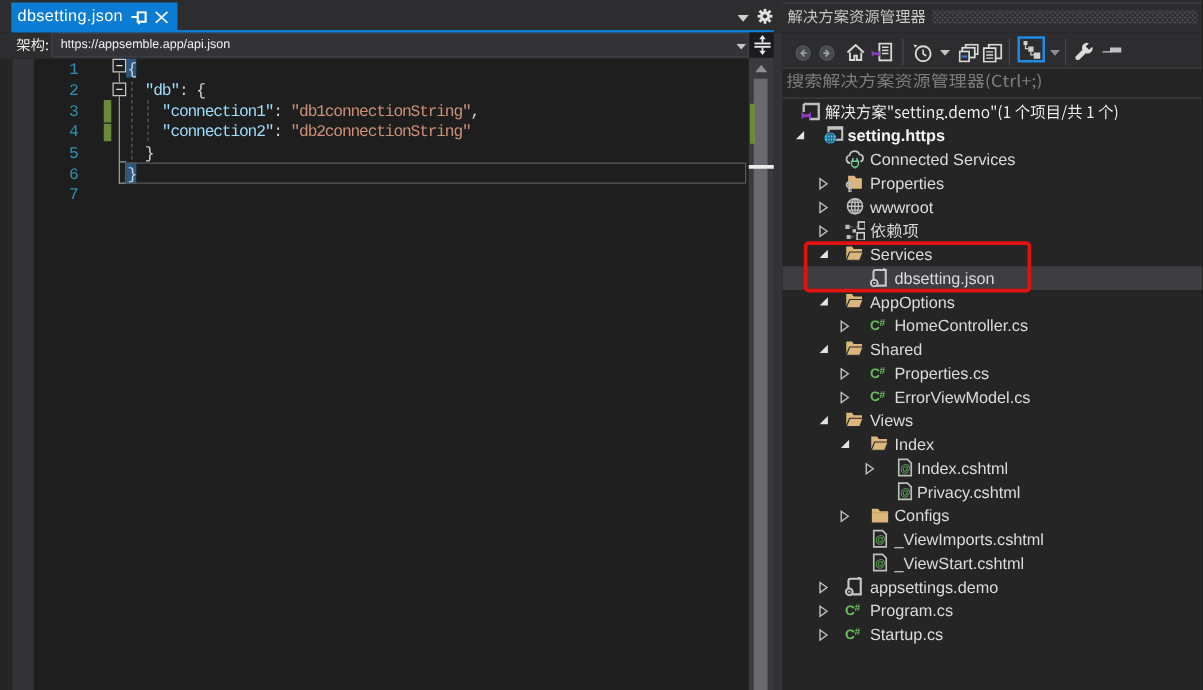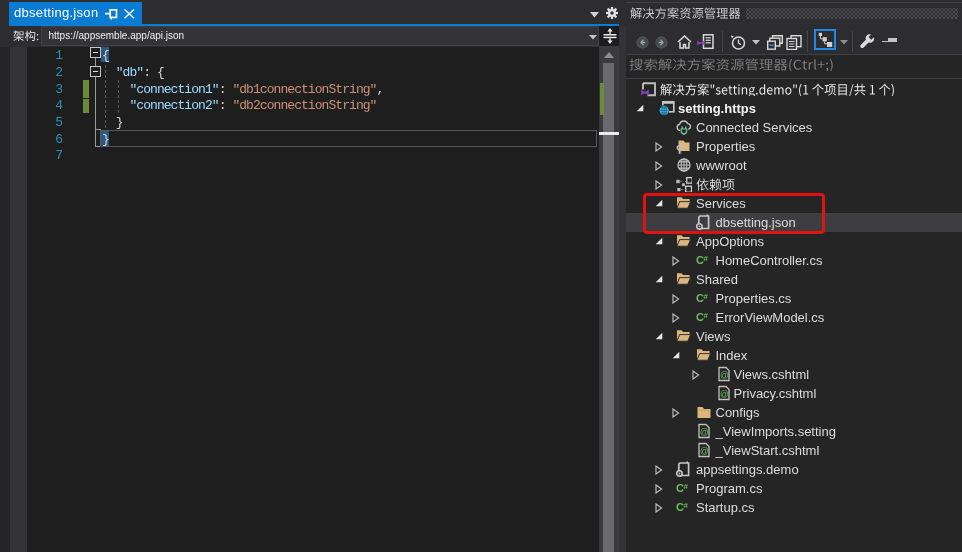--- a/index.html
+++ b/index.html
@@ -295,39 +295,39 @@
       <path d="M1 13.2 L3.7 6.6 h10.8 L11.8 13.2 Z" fill="#dcb67a" stroke="#2d2d30" stroke-width="0.9"></path>
     </svg>
     <div class="abs treetext" style="left:715.5px;top:345.5px;height:19px;line-height:19px">Index</div>
     <svg class="abs" style="left:691.5px;top:369.5px" width="8" height="10" viewBox="0 0 8 10">
       <path d="M1 1 L6.6 5 L1 9 Z" fill="none" stroke="#bdbdbd" stroke-width="1.15"></path>
     </svg>
     <svg class="abs" style="left:716px;top:366.0px" width="16" height="16" viewBox="0 0 16 16">
       <path d="M3 1.5 h7 l3 3 v10 h-10 Z" fill="none" stroke="#c0c0c0" stroke-width="1.3"></path>
       <text x="4" y="11.5" font-family="Liberation Sans" font-size="8.5" fill="#6bbe60">@</text>
     </svg>
-    <div class="abs treetext" style="left:733.5px;top:364.5px;height:19px;line-height:19px">Views.cshtml</div>
+    <div class="abs treetext" style="left:733.5px;top:364.5px;height:19px;line-height:19px">Index.cshtml</div>
     <svg class="abs" style="left:716px;top:385.0px" width="16" height="16" viewBox="0 0 16 16">
       <path d="M3 1.5 h7 l3 3 v10 h-10 Z" fill="none" stroke="#c0c0c0" stroke-width="1.3"></path>
       <text x="4" y="11.5" font-family="Liberation Sans" font-size="8.5" fill="#6bbe60">@</text>
     </svg>
     <div class="abs treetext" style="left:733.5px;top:383.5px;height:19px;line-height:19px">Privacy.cshtml</div>
     <svg class="abs" style="left:672px;top:407.5px" width="8" height="10" viewBox="0 0 8 10">
       <path d="M1 1 L6.6 5 L1 9 Z" fill="none" stroke="#bdbdbd" stroke-width="1.15"></path>
     </svg>
     <svg class="abs" style="left:695.5px;top:404.0px" width="16" height="16" viewBox="0 0 16 16">
       <path d="M1.5 3 h5 l1.5 2 h6.5 v9 h-13 Z" fill="#dcb67a"></path>
       <path d="M1.5 6.2 h13" stroke="#c9a25f" stroke-width="0.8"></path>
     </svg>
     <div class="abs treetext" style="left:715.5px;top:402.5px;height:19px;line-height:19px">Configs</div>
     <svg class="abs" style="left:695.5px;top:423.0px" width="16" height="16" viewBox="0 0 16 16">
       <path d="M3 1.5 h7 l3 3 v10 h-10 Z" fill="none" stroke="#c0c0c0" stroke-width="1.3"></path>
       <text x="4" y="11.5" font-family="Liberation Sans" font-size="8.5" fill="#6bbe60">@</text>
     </svg>
-    <div class="abs treetext" style="left:715.5px;top:421.5px;height:19px;line-height:19px">_ViewImports.setting</div>
+    <div class="abs treetext" style="left:715.5px;top:421.5px;height:19px;line-height:19px">_ViewImports.cshtml</div>
     <svg class="abs" style="left:695.5px;top:442.0px" width="16" height="16" viewBox="0 0 16 16">
       <path d="M3 1.5 h7 l3 3 v10 h-10 Z" fill="none" stroke="#c0c0c0" stroke-width="1.3"></path>
       <text x="4" y="11.5" font-family="Liberation Sans" font-size="8.5" fill="#6bbe60">@</text>
     </svg>
     <div class="abs treetext" style="left:715.5px;top:440.5px;height:19px;line-height:19px">_ViewStart.cshtml</div>
     <svg class="abs" style="left:654.5px;top:464.5px" width="8" height="10" viewBox="0 0 8 10">
       <path d="M1 1 L6.6 5 L1 9 Z" fill="none" stroke="#bdbdbd" stroke-width="1.15"></path>
     </svg>
     <svg class="abs" style="left:675.5px;top:461.0px" width="16" height="16" viewBox="0 0 16 16">
       <path d="M11.2 0.5 V2 H12.6 V14.5 H4 Q2.8 14.5 2.8 13.2 V3.5 Q2.8 2 4.3 2 H12.6" fill="none" stroke="#c8c8c8" stroke-width="1.7"></path>

